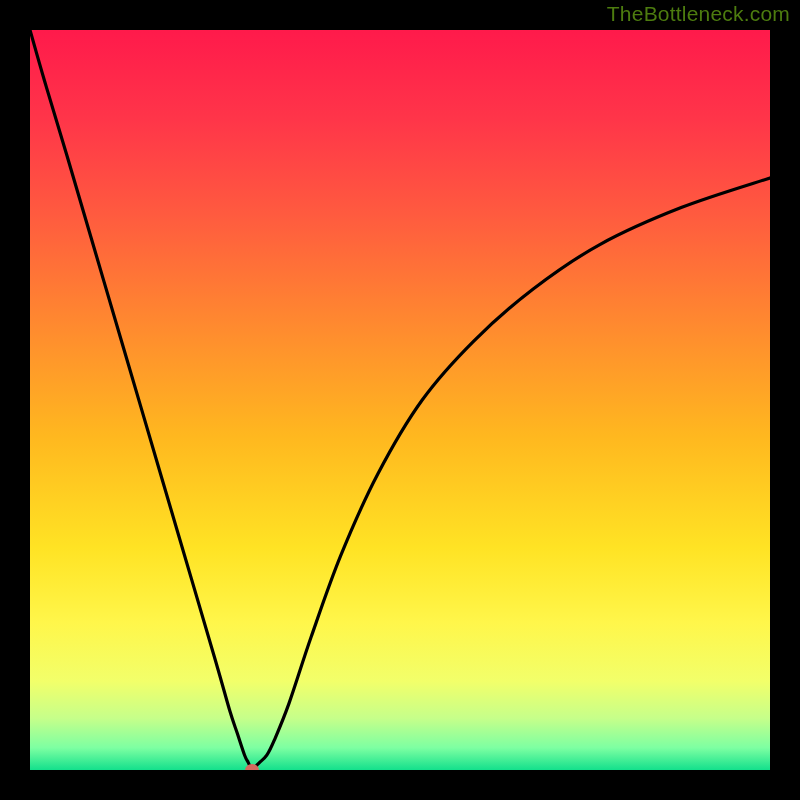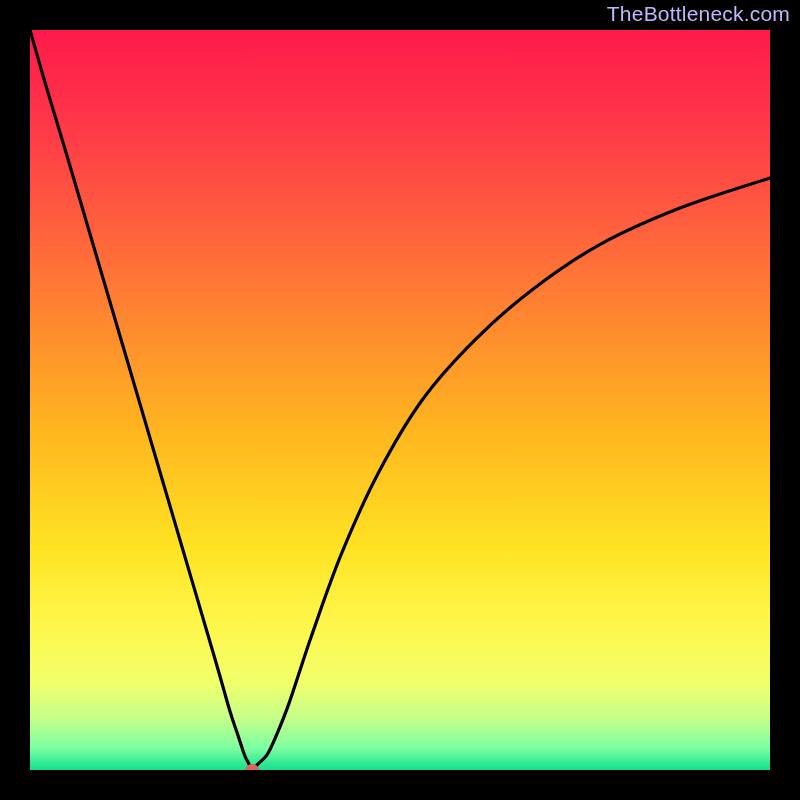--- a/index.html
+++ b/index.html
@@ -46,21 +46,21 @@
     width: 14px;
     height: 12px;
     border-radius: 50%;
     background: #d46a5f;
     transform: translate(-50%, -50%);
   }
   .watermark {
     position: absolute;
     top: 2px;
     right: 10px;
-    color: #c4b5fd;
+    color: #4d7c0f;
     font-size: 21px;
     font-weight: 500;
     letter-spacing: 0.2px;
   }
 </style>
 </head>
 <body>
 
 <div class="frame">
 

